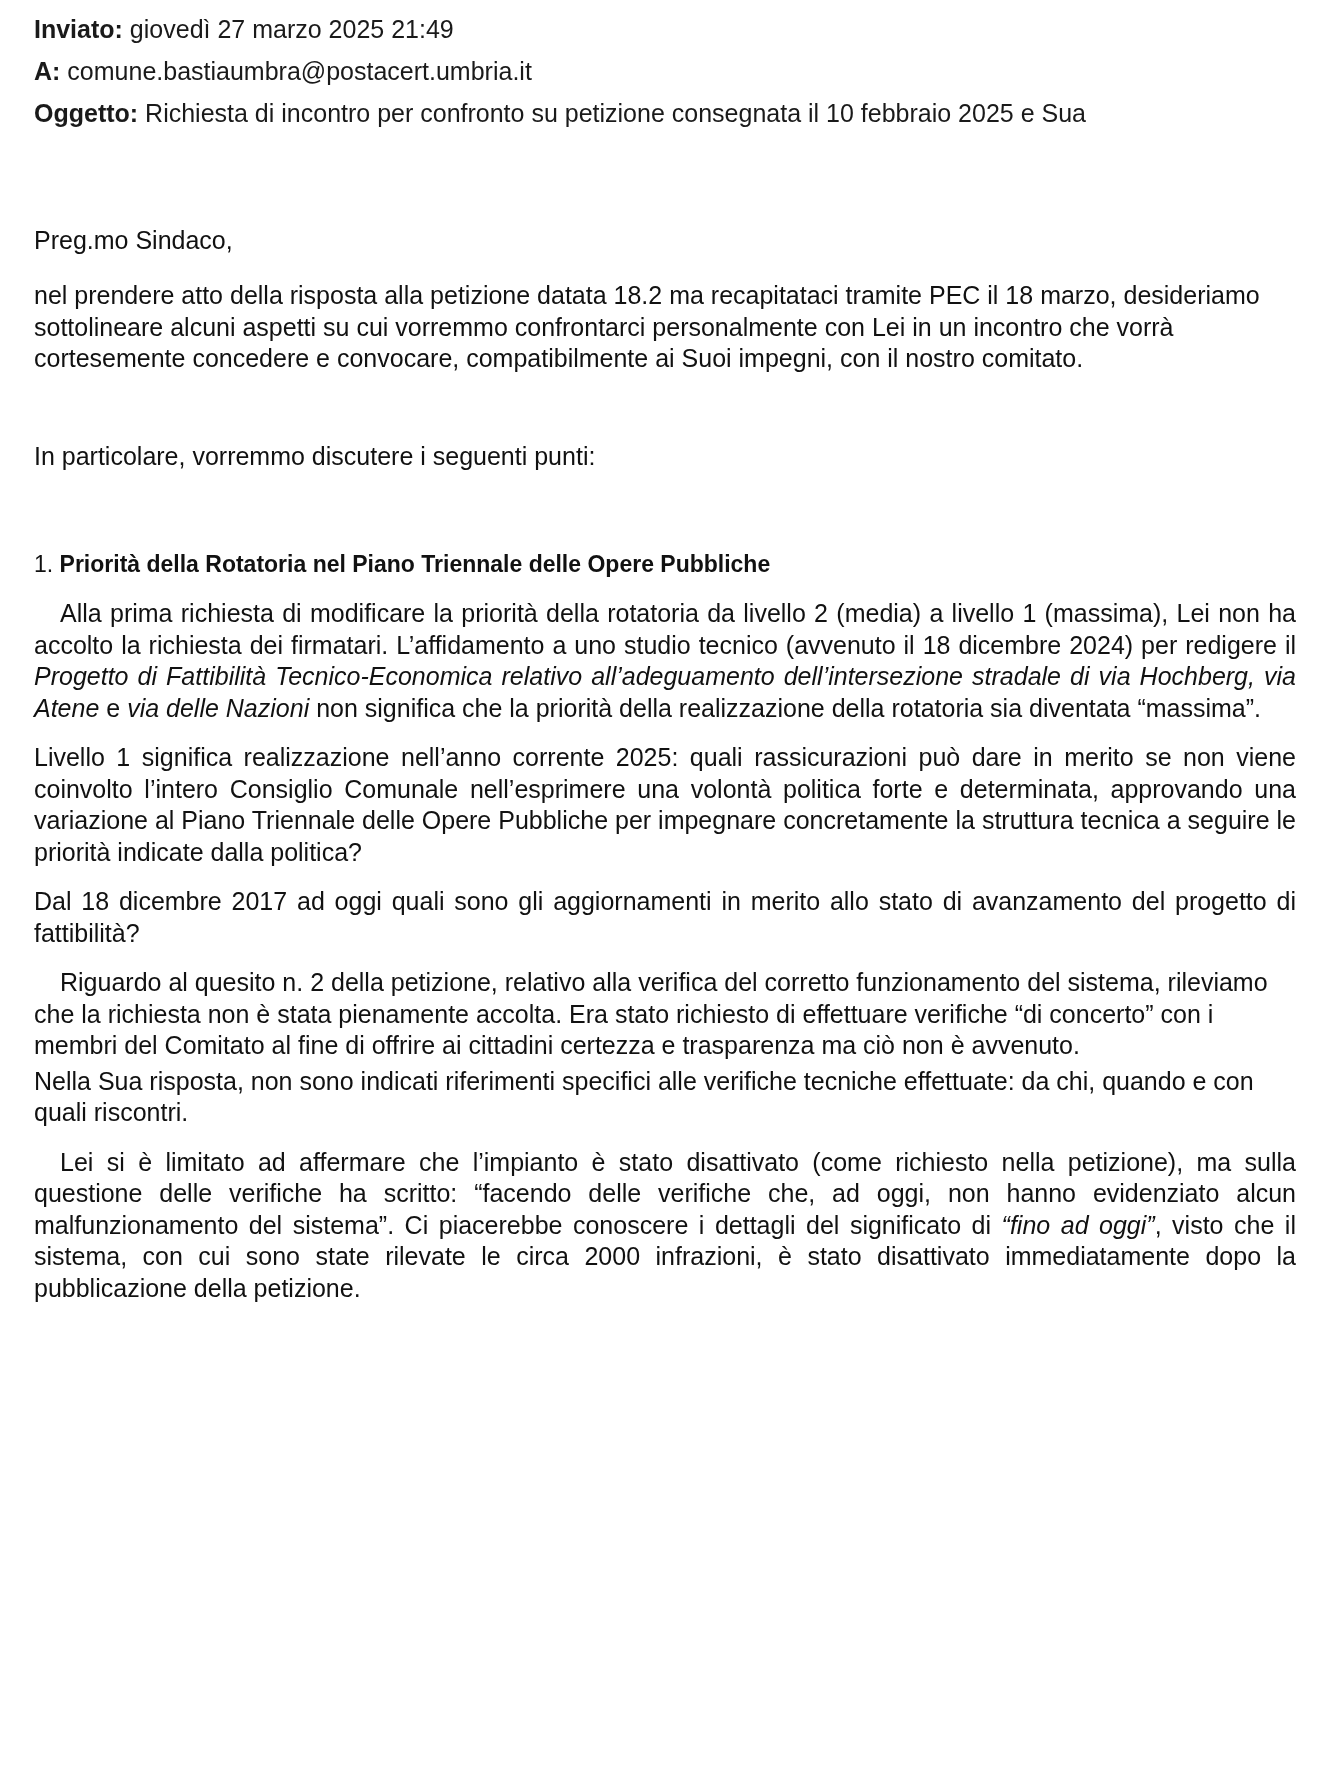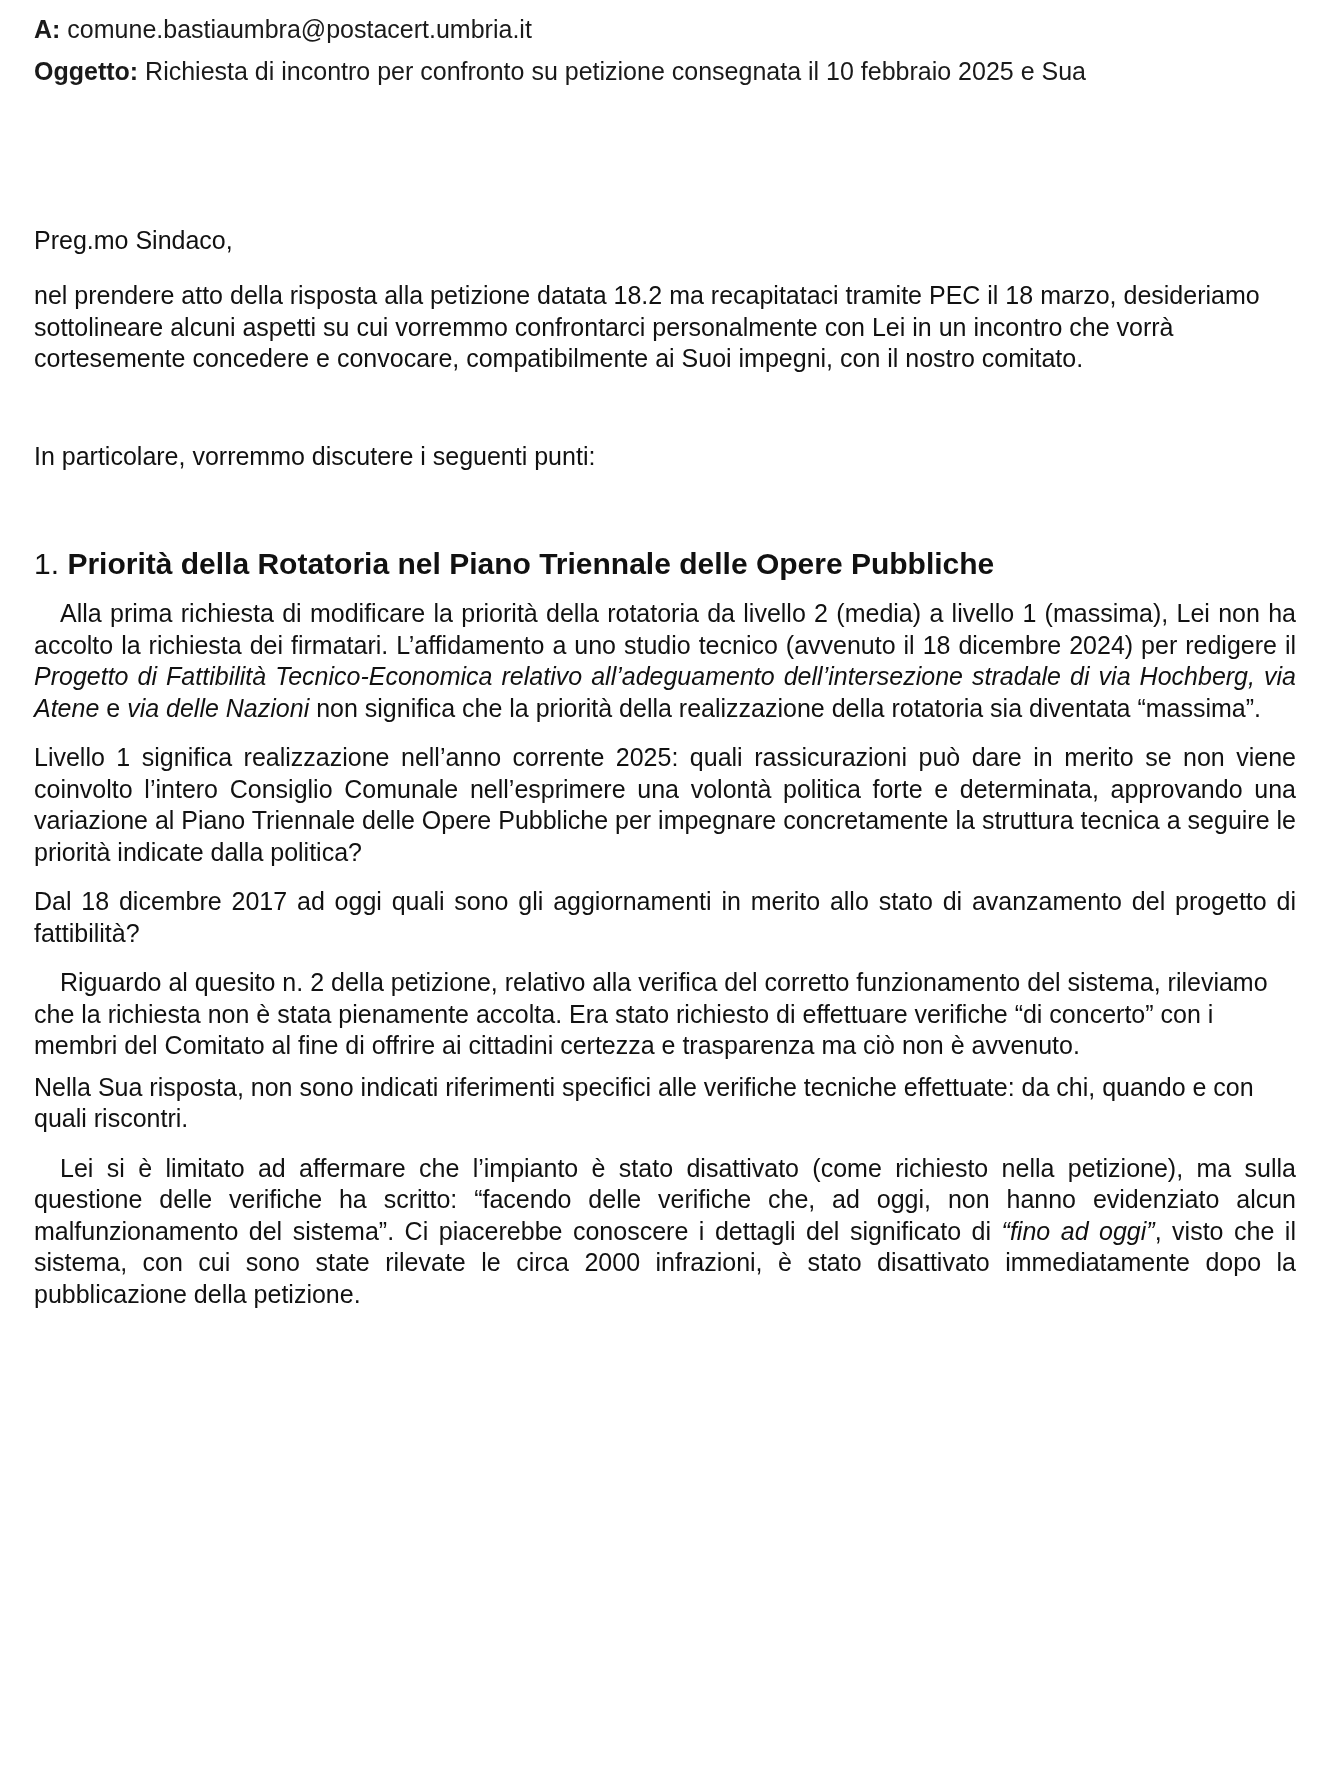--- a/index.html
+++ b/index.html
@@ -16,29 +16,33 @@
   .header .hl { font-weight: bold; }
   .body {
     position: absolute; left: 34px; top: 224px; width: 1262px;
     font-size: 25px; color: #111;
   }
   p { margin: 0; }
   .greet { line-height: 32px; }
   .para { line-height: 31.5px; }
   .just { text-align: justify; text-align-last: left; }
   .indent { text-indent: 26px; }
-  .heading { font-size: 30px; line-height: 32px; }
+  .heading { font-size: 23px; line-height: 32px; }
   .heading b { font-weight: bold; }
   b { font-weight: normal; }
   i { font-style: italic; }
 </style>
 </head>
 <body>
 
 <div class="header">
+  <div>
+    <span class="hl">Inviato:</span>
+    <span>giovedì 27 marzo 2025 21:49</span>
+  </div>
   <div>
     <span class="hl">A:</span>
     <span>comune.bastiaumbra@postacert.umbria.it</span>
   </div>
   <div>
     <span class="hl">Oggetto:</span>
     <span>Richiesta di incontro per confronto su petizione consegnata il 10 febbraio 2025 e Sua</span>
   </div>
 </div>
 
@@ -56,16 +60,16 @@
 
   <p class="para just indent" style="margin-top:18px;"><span>Alla prima richiesta di modificare la priorità della rotatoria da </span><b>livello 2 (media)</b><span> a </span><b>livello 1 (massima)</b><span>, Lei non ha accolto la richiesta dei firmatari. L’affidamento a uno studio tecnico (avvenuto il 18 dicembre 2024) per redigere il </span><i>Progetto di Fattibilità Tecnico-Economica relativo all’adeguamento dell’intersezione stradale di via Hochberg, via Atene</i><span> e </span><i>via delle Nazioni</i><span> non significa che la priorità della realizzazione della rotatoria sia diventata “massima”.</span></p>
 
   <p class="para just" style="margin-top:18px;"><span>Livello 1 significa realizzazione nell’anno corrente 2025: quali rassicurazioni può dare in merito se non viene coinvolto l’intero </span><b>Consiglio Comunale</b><span> nell’esprimere una volontà politica forte e determinata, approvando una </span><b>variazione al Piano Triennale delle Opere Pubbliche</b><span> per impegnare concretamente la struttura tecnica a seguire le priorità indicate dalla politica?</span></p>
 
   <p class="para just" style="margin-top:18px;">Dal 18 dicembre 2017 ad oggi quali sono gli aggiornamenti in merito allo stato di avanzamento del progetto di fattibilità?</p>
 
 
   <p class="para indent" style="margin-top:18px;">Riguardo al quesito n. 2 della petizione, relativo alla verifica del corretto funzionamento del sistema, rileviamo che la richiesta non è stata pienamente accolta. Era stato richiesto di effettuare verifiche “di concerto” con i membri del Comitato al fine di offrire ai cittadini certezza e trasparenza ma ciò non è avvenuto.</p>
 
-  <p class="para" style="margin-top:10px;">Nella Sua risposta, non sono indicati riferimenti specifici alle verifiche tecniche effettuate: da chi, quando e con quali riscontri.</p>
+  <p class="para" style="margin-top:4px;">Nella Sua risposta, non sono indicati riferimenti specifici alle verifiche tecniche effettuate: da chi, quando e con quali riscontri.</p>
 
   <p class="para just indent" style="margin-top:18px;"><span>Lei si è limitato ad affermare che l’impianto è stato disattivato (come richiesto nella petizione), ma sulla questione delle verifiche ha scritto: “facendo delle verifiche che, ad oggi, non hanno evidenziato alcun malfunzionamento del sistema”. Ci piacerebbe conoscere i dettagli del significato di </span><i>“fino ad oggi”</i><span>, visto che il sistema, con cui sono state rilevate le circa </span><b>2000 infrazioni</b><span>, è stato disattivato immediatamente dopo la pubblicazione della petizione.</span></p>
 </div>
 
 </body></html>

